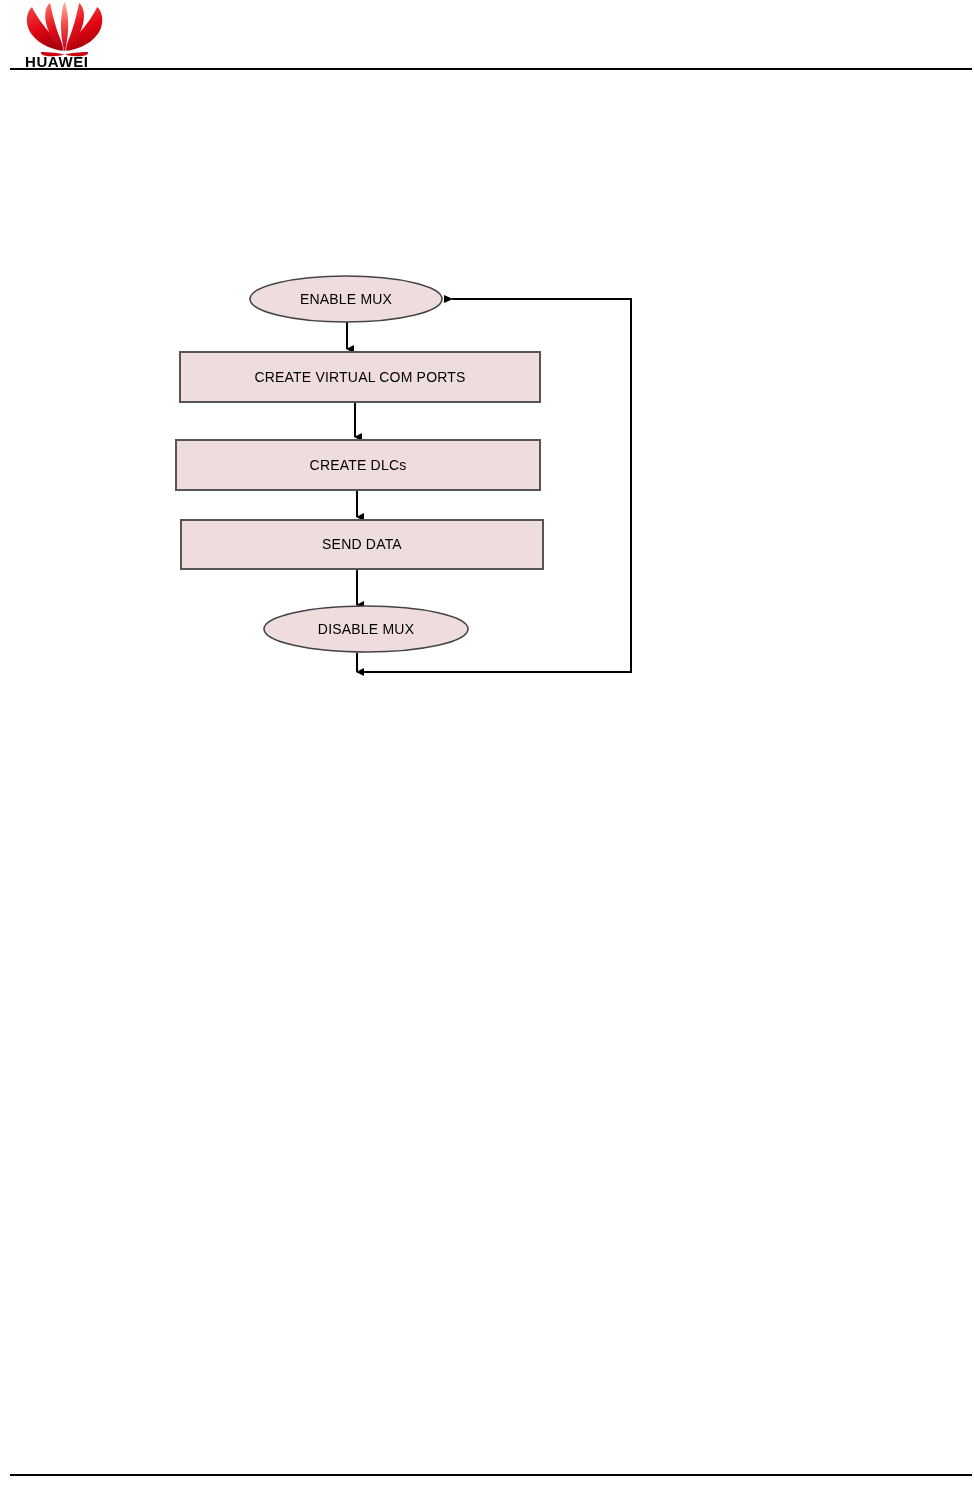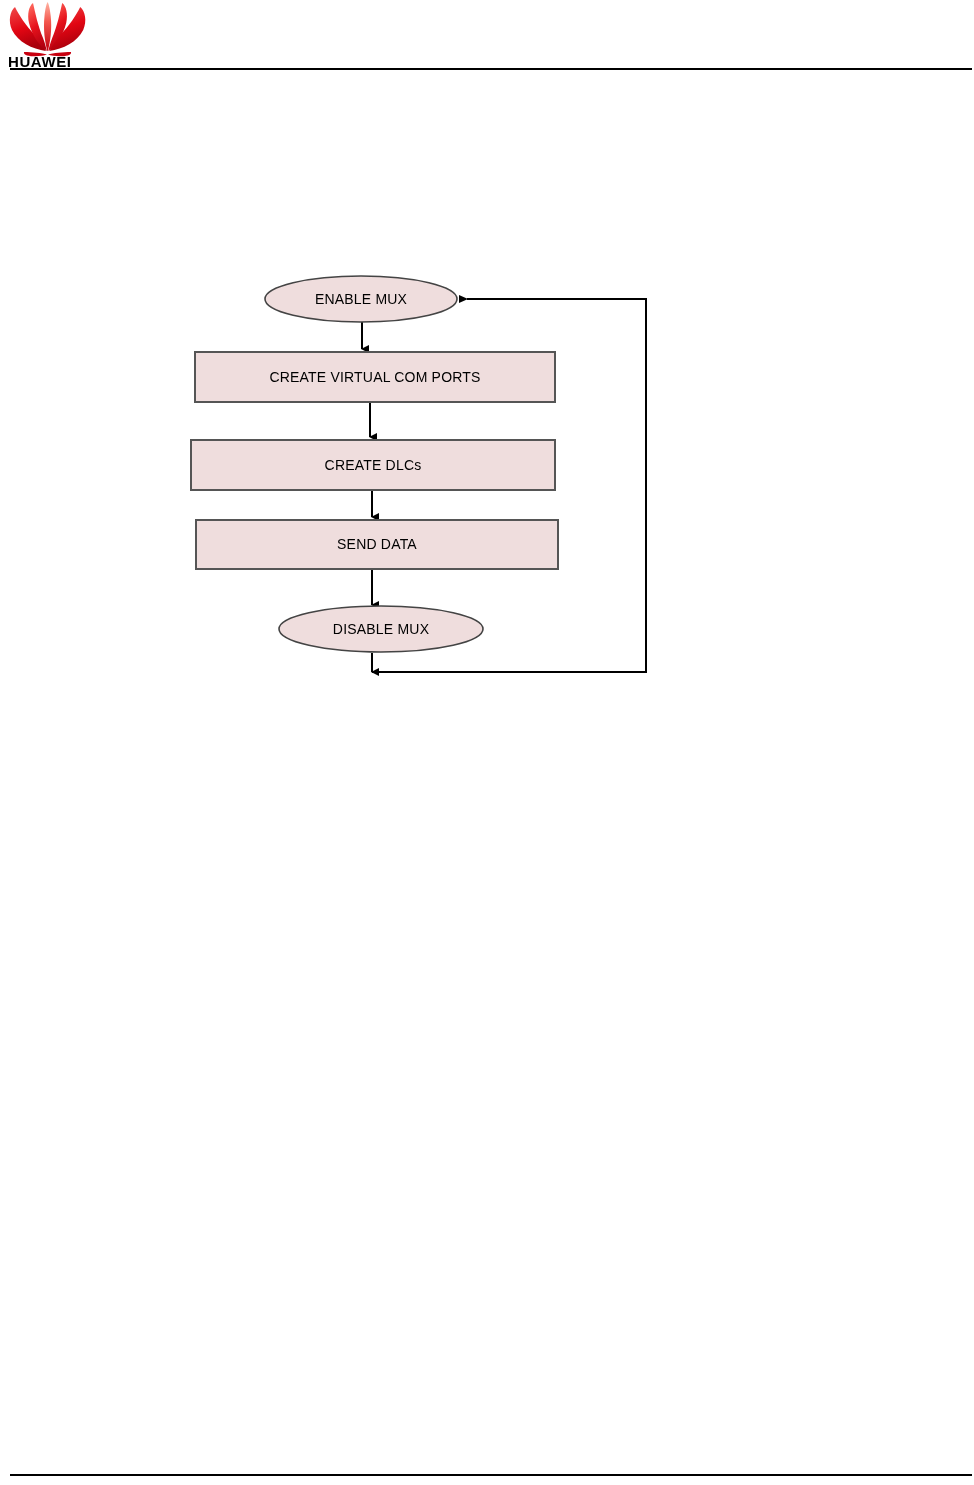--- a/index.html
+++ b/index.html
@@ -17,21 +17,21 @@
   }
   .page {
     position: absolute;
     inset: 0;
     width: 974px;
     height: 1485px;
   }
   
   .header-logo {
     position: absolute;
-    left: 2px;
+    left: 19px;
     top: 2px;
     width: 92px;
     height: 66px;
   }
   .header-rule {
     position: absolute;
     left: 10px;
     top: 68px;
     width: 962px;
     height: 0;
@@ -46,21 +46,20 @@
     height: 0;
     border-top: 2px solid #000000;
   }
   
   .figure {
     position: absolute;
     left: 0px;
     top: 250px;
     width: 898px;
     height: 460px;
-    padding-left: 15px;
   }
   .figure svg {
     display: block;
   }
   .node-label {
     font-family: "Liberation Sans", sans-serif;
     font-size: 14px;
     fill: #000000;
     text-anchor: middle;
     dominant-baseline: middle;

